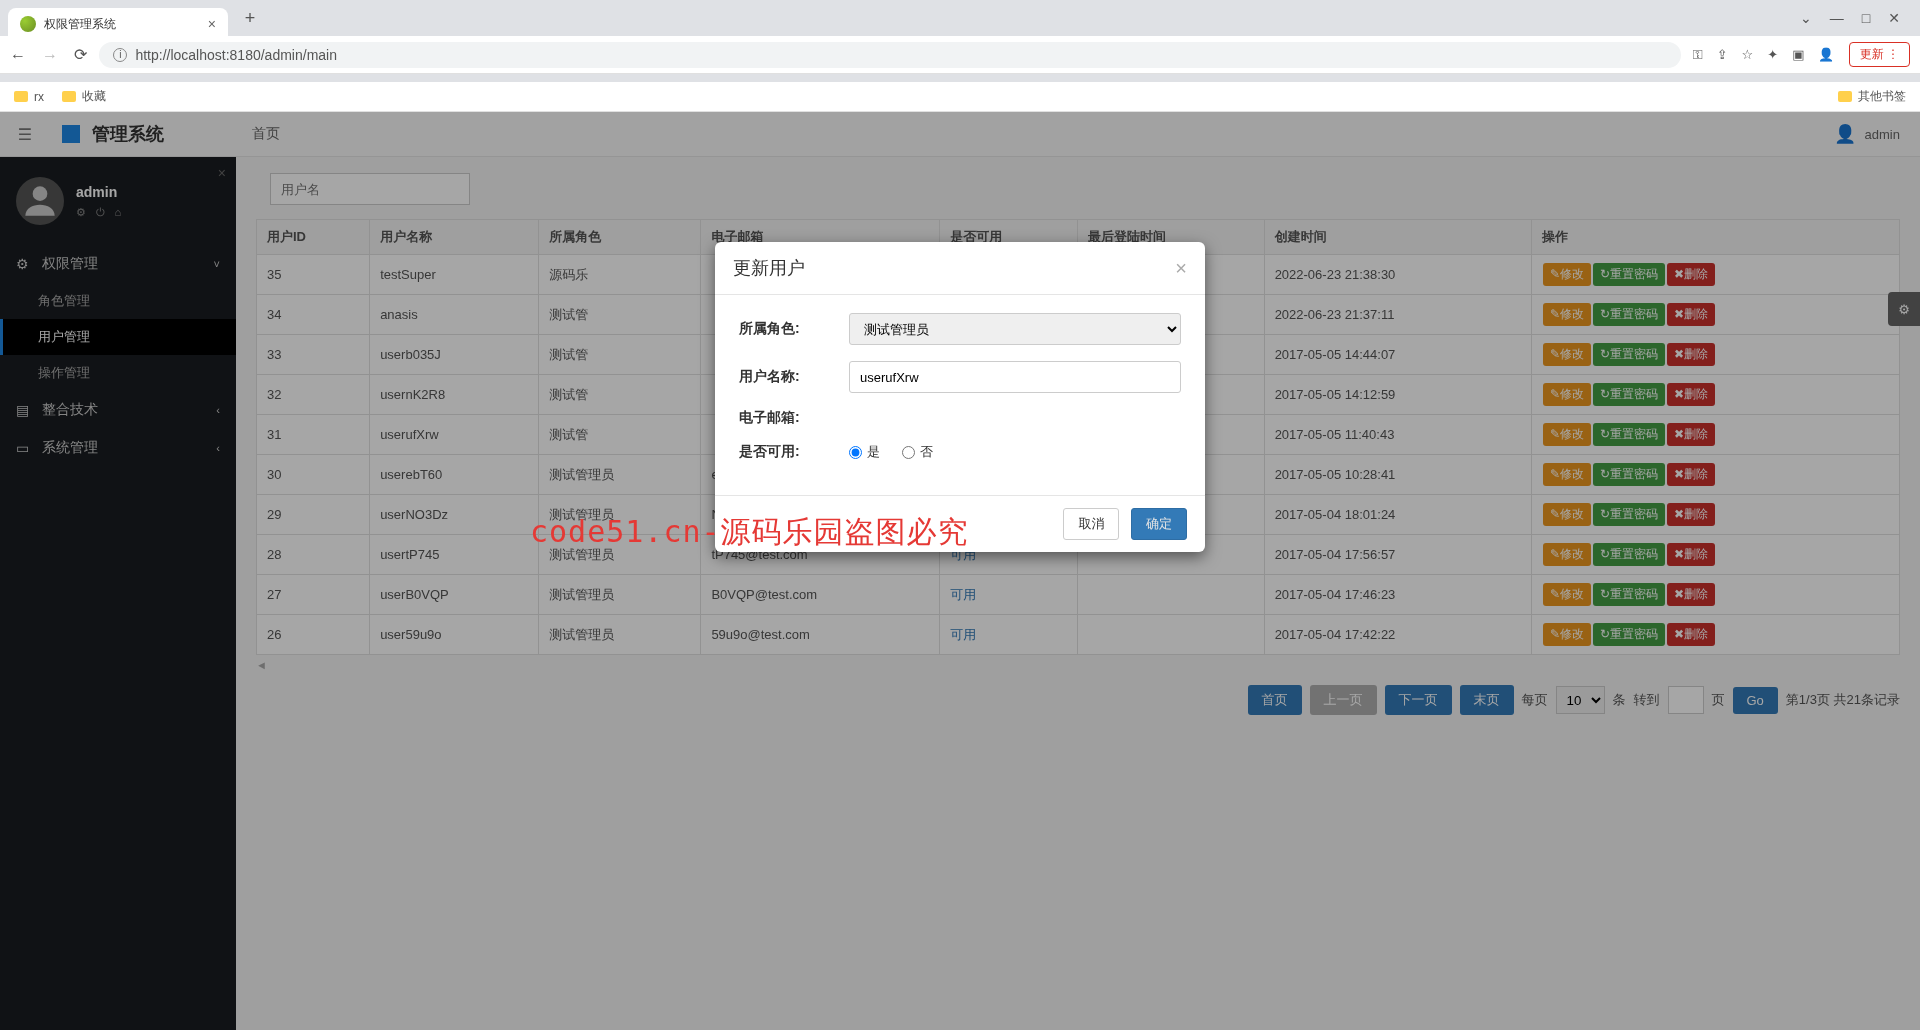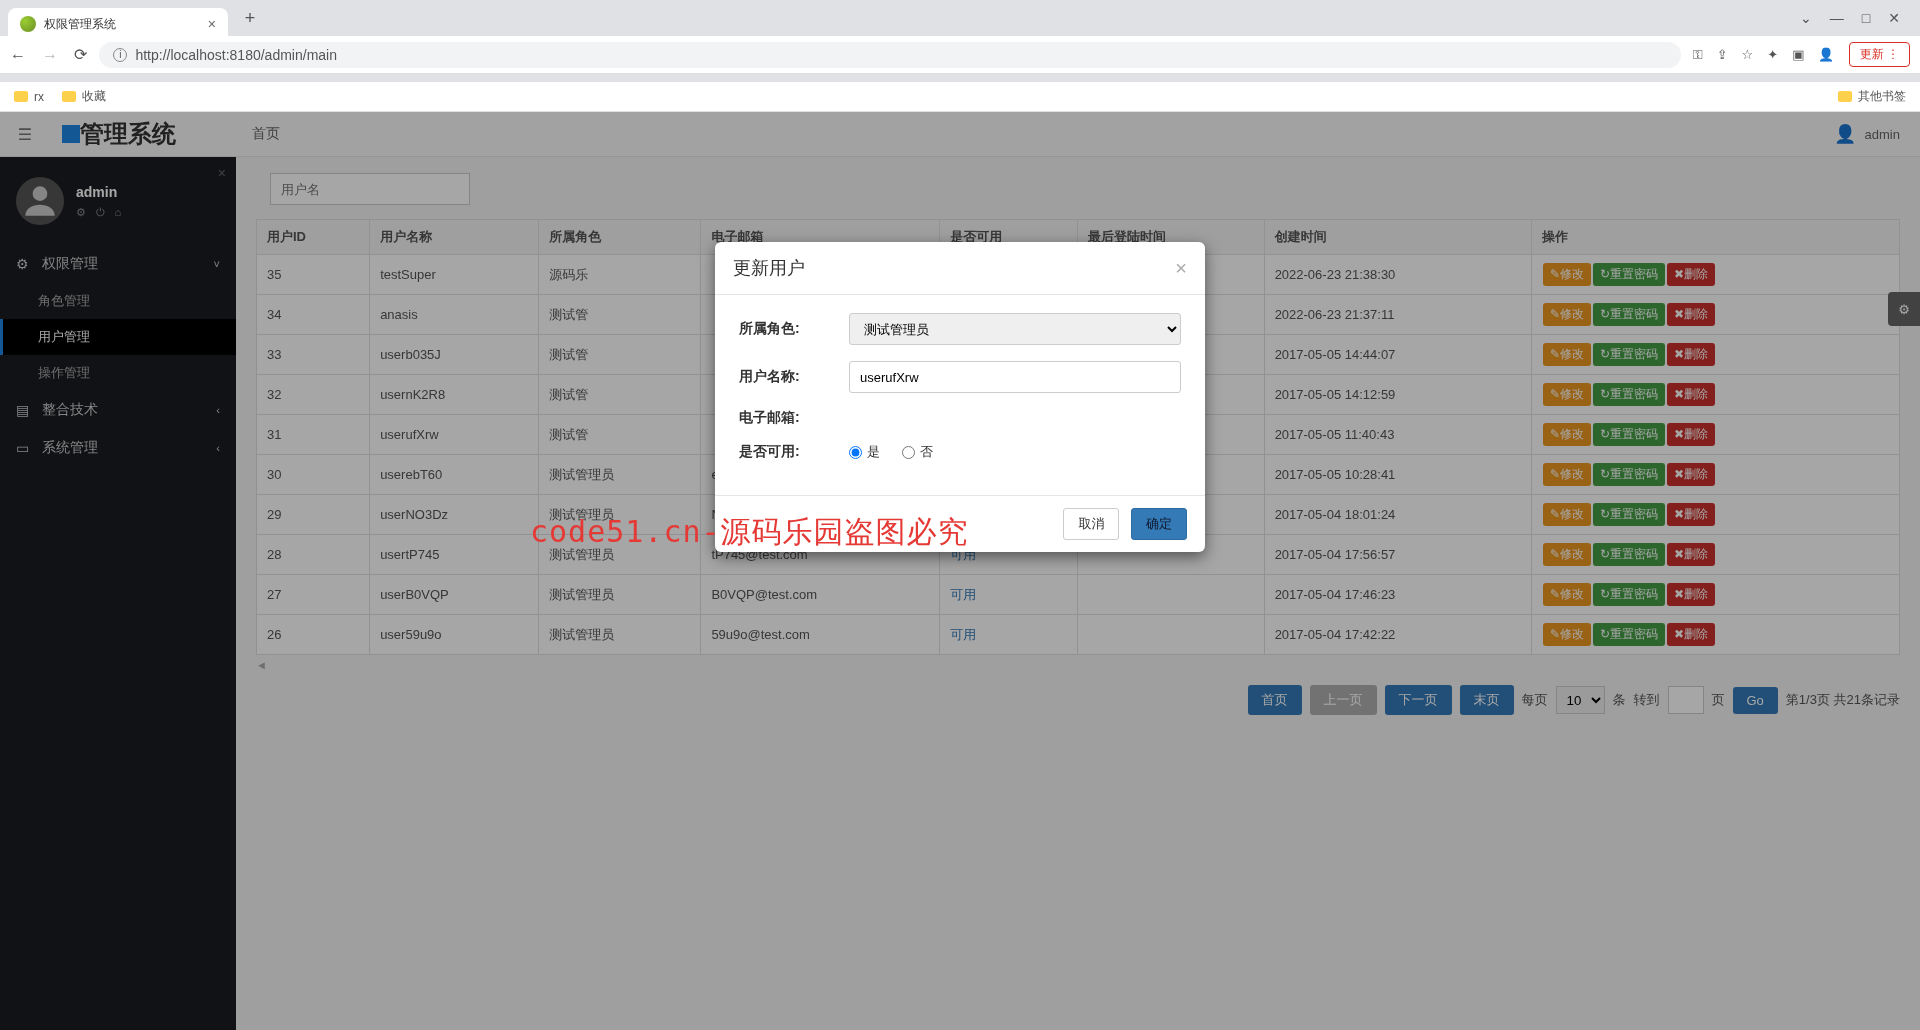--- a/index.html
+++ b/index.html
@@ -26,21 +26,21 @@
 
 .bookmarks-bar { display: flex; align-items: center; height: 30px; background: #fff; padding: 0 14px; gap: 18px; border-bottom: 1px solid #e0e0e0; font-size: 12px; margin-top: 8px; }
 .bookmarks-bar .bm { display: flex; align-items: center; gap: 6px; color: #555; }
 .folder-icon { width: 14px; height: 11px; background: #ffd04c; border-radius: 2px; display: inline-block; }
 
 
 .app { position: relative; height: calc(1030px - 104px); background: #f5f5f5; }
 
 .top-header { height: 45px; background: #f9f9f9; border-bottom: 1px solid #e5e5e5; display: flex; align-items: center; }
 .menu-toggle { width: 50px; display: flex; align-items: center; justify-content: center; color: #777; font-size: 16px; }
-.brand { display: flex; align-items: center; gap: 0; padding: 0 12px; color: #333; font-size: 24px; font-weight: bold; width: 186px; }
+.brand { display: flex; align-items: center; gap: 12px; padding: 0 12px; color: #333; font-size: 18px; font-weight: bold; width: 186px; }
 .brand-square { width: 18px; height: 18px; background: #1e88e5; }
 .breadcrumb { padding: 0 16px; color: #666; font-size: 14px; }
 .user-area { margin-left: auto; display: flex; align-items: center; gap: 8px; padding: 0 20px; color: #666; }
 .user-area .avatar-sm { font-size: 18px; }
 
 .content-wrap { display: flex; height: calc(100% - 45px); }
 .sidebar { width: 236px; background: #1a1d21; color: #aaa; position: relative; }
 .sidebar .close-x { position: absolute; top: 8px; right: 10px; color: #666; font-size: 14px; cursor: pointer; }
 .profile { display: flex; align-items: center; gap: 12px; padding: 20px 16px; }
 .avatar-lg { width: 48px; height: 48px; border-radius: 50%; background: #555; display: flex; align-items: center; justify-content: center; }
@@ -88,21 +88,21 @@
 .modal-body { padding: 18px 24px; }
 .form-row { display: flex; align-items: center; margin-bottom: 16px; }
 .form-label { width: 110px; padding-right: 14px; font-weight: bold; color: #333; font-size: 14px; }
 .form-ctrl { flex: 1; }
 .form-ctrl input[type=text], .form-ctrl select { width: 100%; height: 32px; border: 1px solid #ccc; border-radius: 3px; padding: 0 10px; font-size: 13px; }
 .form-ctrl .radio-grp { display: flex; gap: 22px; align-items: center; }
 .form-ctrl label { display: flex; align-items: center; gap: 5px; }
 .modal-footer { padding: 12px 18px; border-top: 1px solid #e5e5e5; text-align: right; }
 .mf-btn { display: inline-block; padding: 6px 14px; border-radius: 3px; margin-left: 8px; font-size: 13px; cursor: pointer; }
 .mf-default { background: #fff; border: 1px solid #ccc; color: #333; margin-left: 25px; }
-.mf-primary { background: #337ab7; color: #0f172a; border: 1px solid #2e6da4; text-align: right; }
+.mf-primary { background: #337ab7; color: #e5e5e5; border: 1px solid #2e6da4; text-align: right; }
 
 .watermark { position: absolute; left: 530px; top: 400px; z-index: 120; color: #e53935; font-size: 30px; font-family: "SimHei", monospace; letter-spacing: 1px; pointer-events: none; }
 
 .gear-float { position: absolute; right: 0; top: 180px; width: 32px; height: 34px; background: #666; border-radius: 4px 0 0 4px; display: flex; align-items: center; justify-content: center; color: #fff; z-index: 60; }
 </style>
 </head>
 <body>
 
 <div class="browser-chrome">
   <div class="tab-bar">

